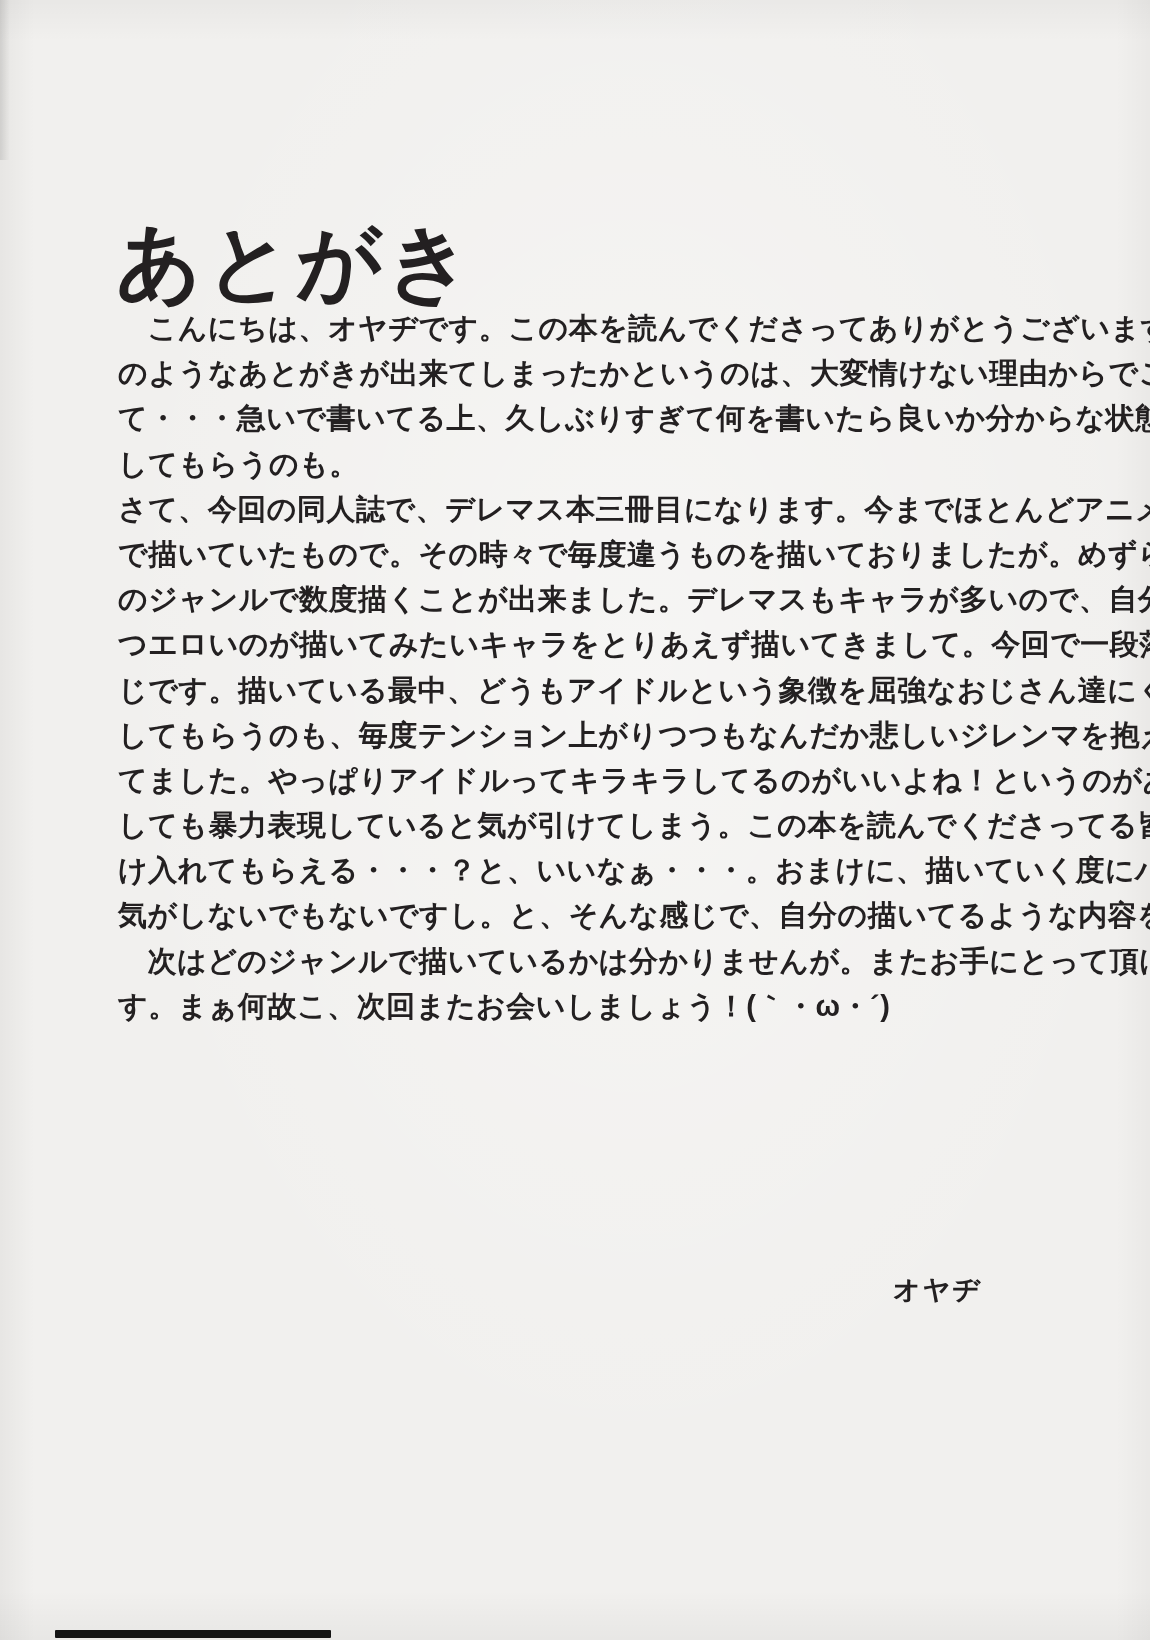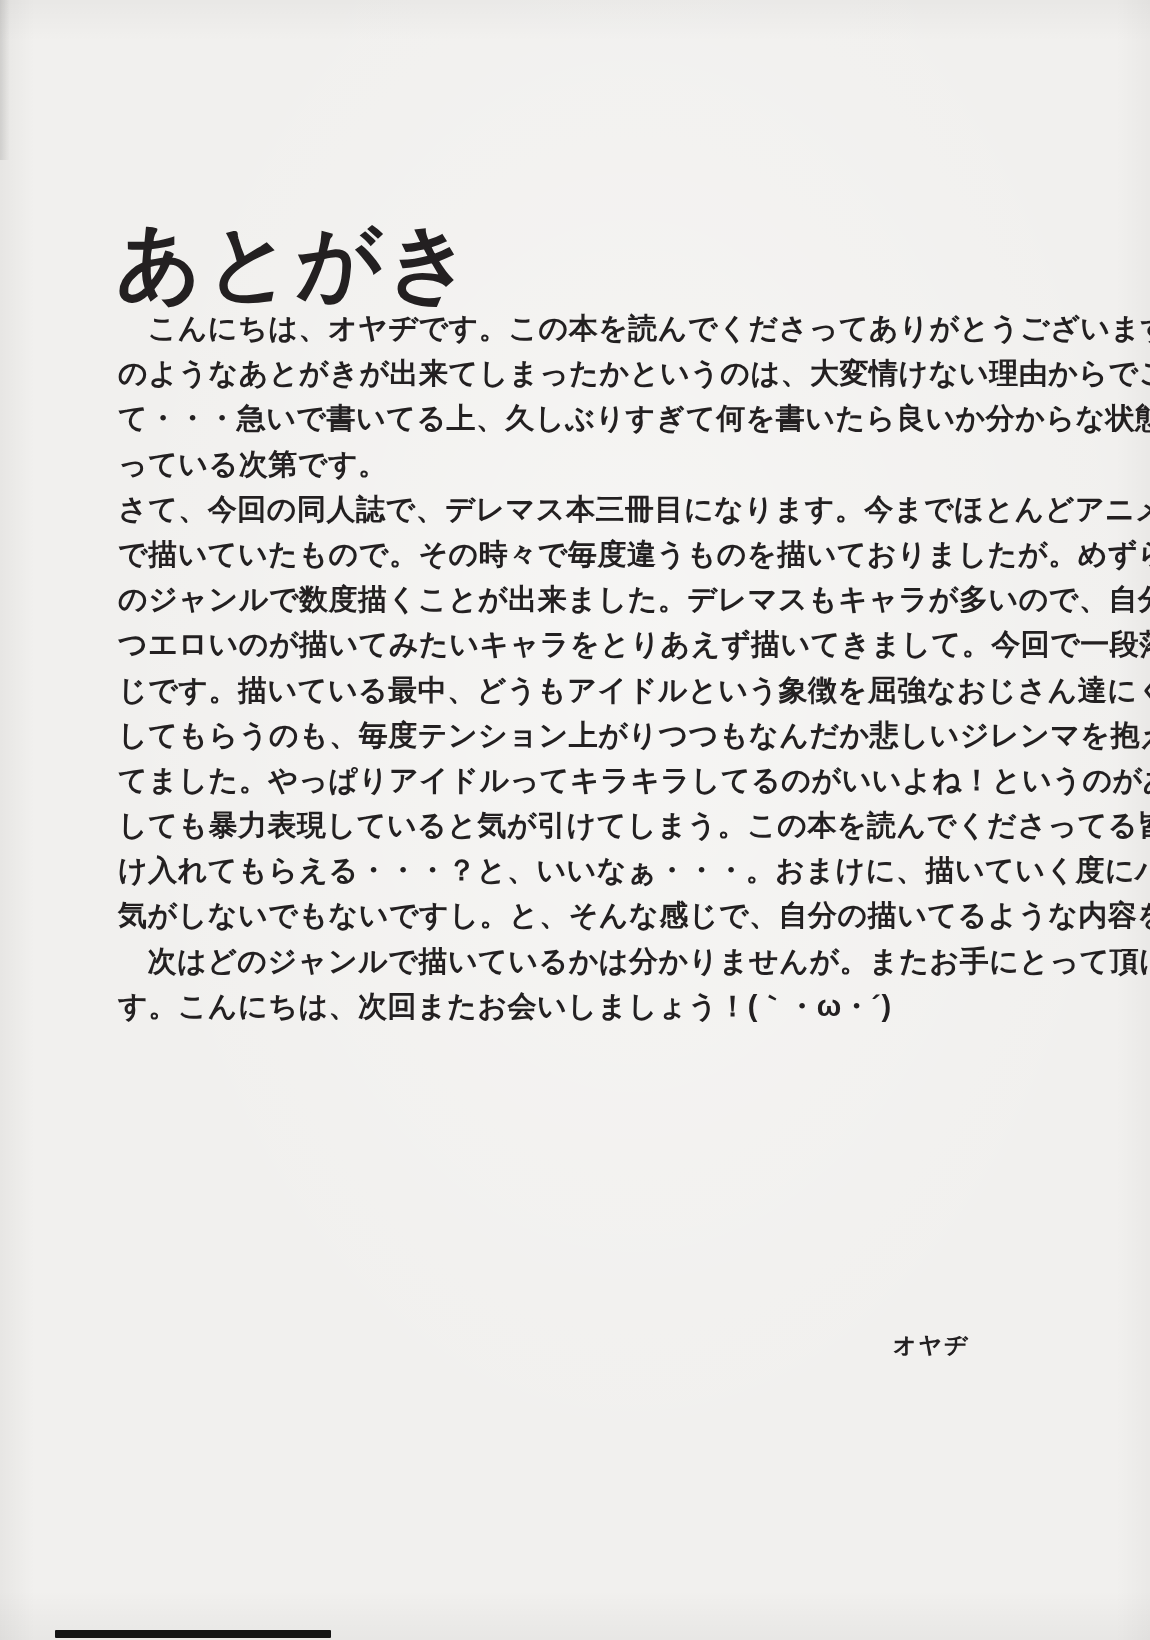--- a/index.html
+++ b/index.html
@@ -42,22 +42,22 @@
     color: var(--ink, #232021);
   }
   .text-line {
     height: 45.2px;
     line-height: 45.2px;
     white-space: nowrap;
   }
   .signature {
     position: absolute;
     left: 893px;
-    top: 1330px;
-    font-size: 23px;
+    top: 1272px;
+    font-size: 27px;
     font-weight: 700;
     letter-spacing: 2px;
     color: var(--ink, #232021);
   }
   .scan-artifact-bottom {
     position: absolute;
     left: 55px;
     bottom: 2px;
     width: 276px;
     height: 8px;
@@ -78,31 +78,31 @@
 
 <div class="page">
   <div class="scan-shadow-topleft"></div>
 
   <h1 class="page-title">あとがき</h1>
 
   <div class="body-text">
       <div class="text-line">　こんにちは、オヤヂです。この本を読んでくださってありがとうございます！まぁ何故こ</div>
       <div class="text-line">のようなあとがきが出来てしまったかというのは、大変情けない理由からでございまし</div>
       <div class="text-line">て・・・急いで書いてる上、久しぶりすぎて何を書いたら良いか分からな状態で筆を取</div>
-      <div class="text-line">っている次第です。</div>
+      <div class="text-line">してもらうのも。</div>
       <div class="text-line">さて、今回の同人誌で、デレマス本三冊目になります。今までほとんどアニメジャンル</div>
       <div class="text-line">で描いていたもので。その時々で毎度違うものを描いておりましたが。めずらしく一つ</div>
       <div class="text-line">のジャンルで数度描くことが出来ました。デレマスもキャラが多いので、自分の好き、か</div>
       <div class="text-line">つエロいのが描いてみたいキャラをとりあえず描いてきまして。今回で一段落という感</div>
       <div class="text-line">じです。描いている最中、どうもアイドルという象徴を屈強なおじさん達にくちょくちょに</div>
       <div class="text-line">してもらうのも、毎度テンション上がりつつもなんだか悲しいジレンマを抱えながら描い</div>
       <div class="text-line">てました。やっぱりアイドルってキラキラしてるのがいいよね！というのがあるので、どう</div>
       <div class="text-line">しても暴力表現していると気が引けてしまう。この本を読んでくださってる皆様なら受</div>
       <div class="text-line">け入れてもらえる・・・？と、いいなぁ・・・。おまけに、描いていく度にハードになっている</div>
       <div class="text-line">気がしないでもないですし。と、そんな感じで、自分の描いてるような内容を喜んでい</div>
       <div class="text-line">　次はどのジャンルで描いているかは分かりませんが。またお手にとって頂けたら幸いで</div>
-      <div class="text-line">す。こんにちは、次回またお会いしましょう！(｀・ω・´)</div>
+      <div class="text-line">す。まぁ何故こ、次回またお会いしましょう！(｀・ω・´)</div>
     </div>
 
   <div class="signature">オヤヂ</div>
 
   <div class="scan-artifact-bottom"></div>
 </div>
 
 </body></html>

